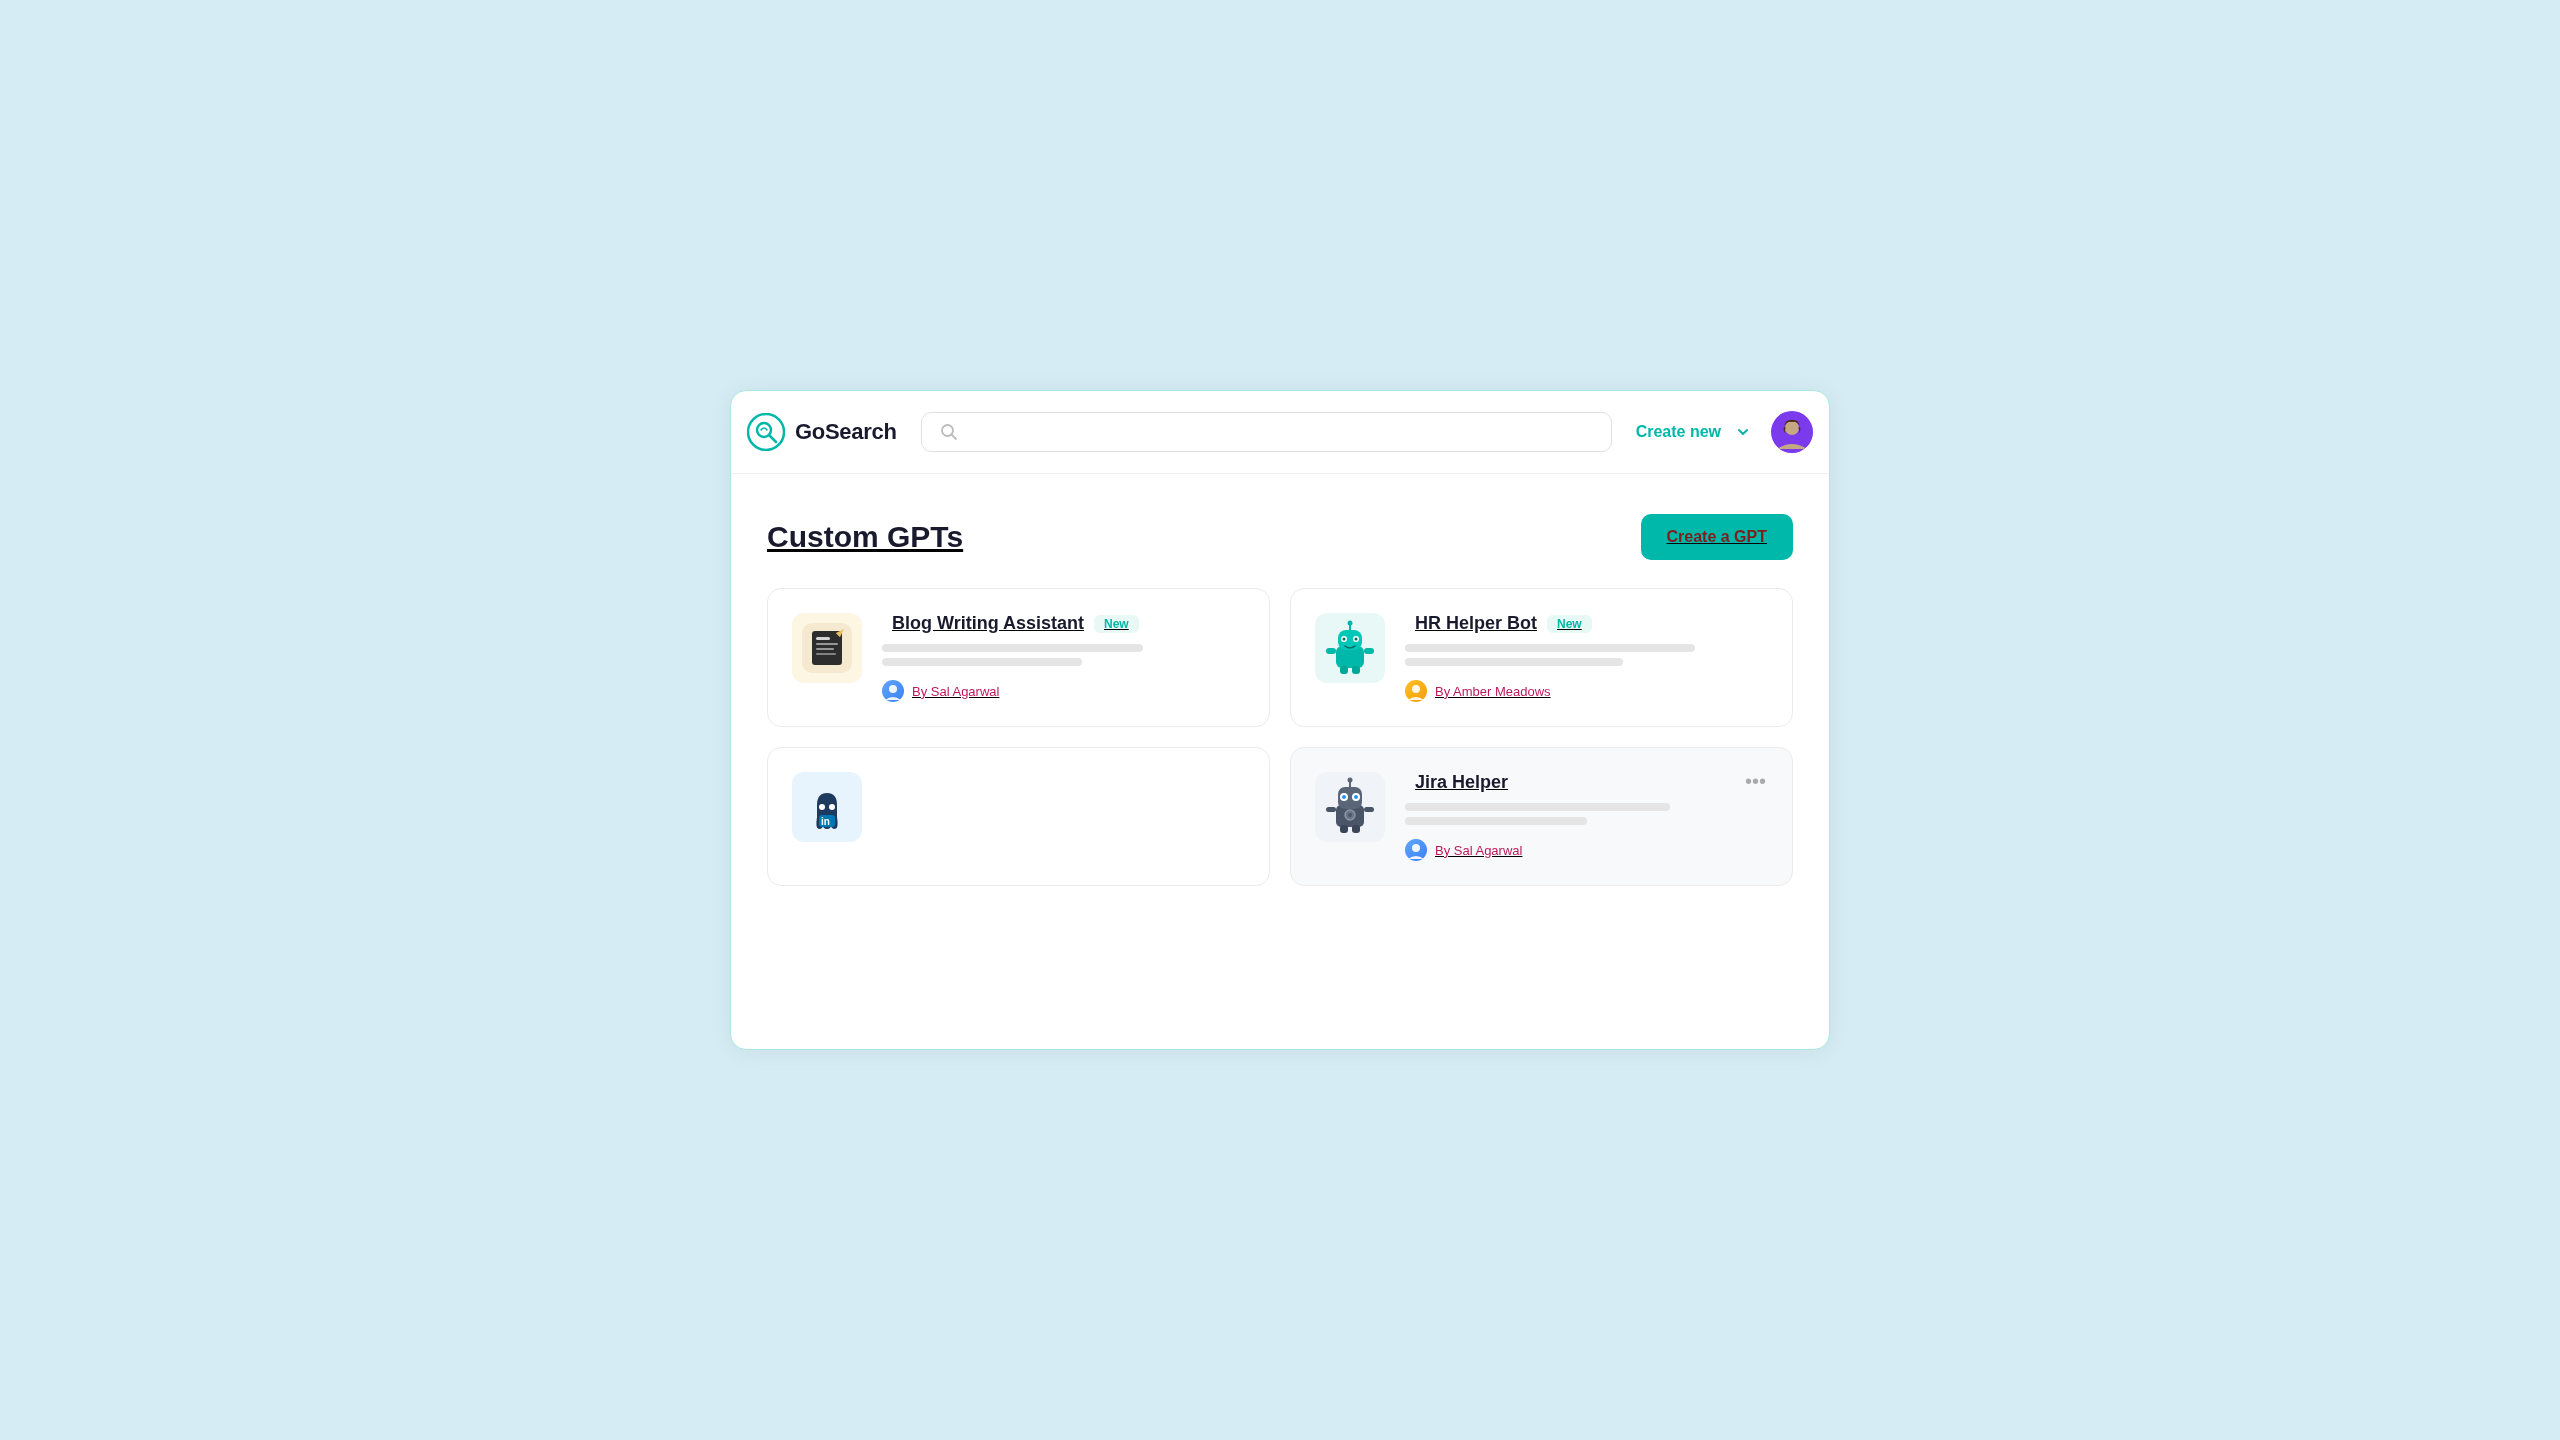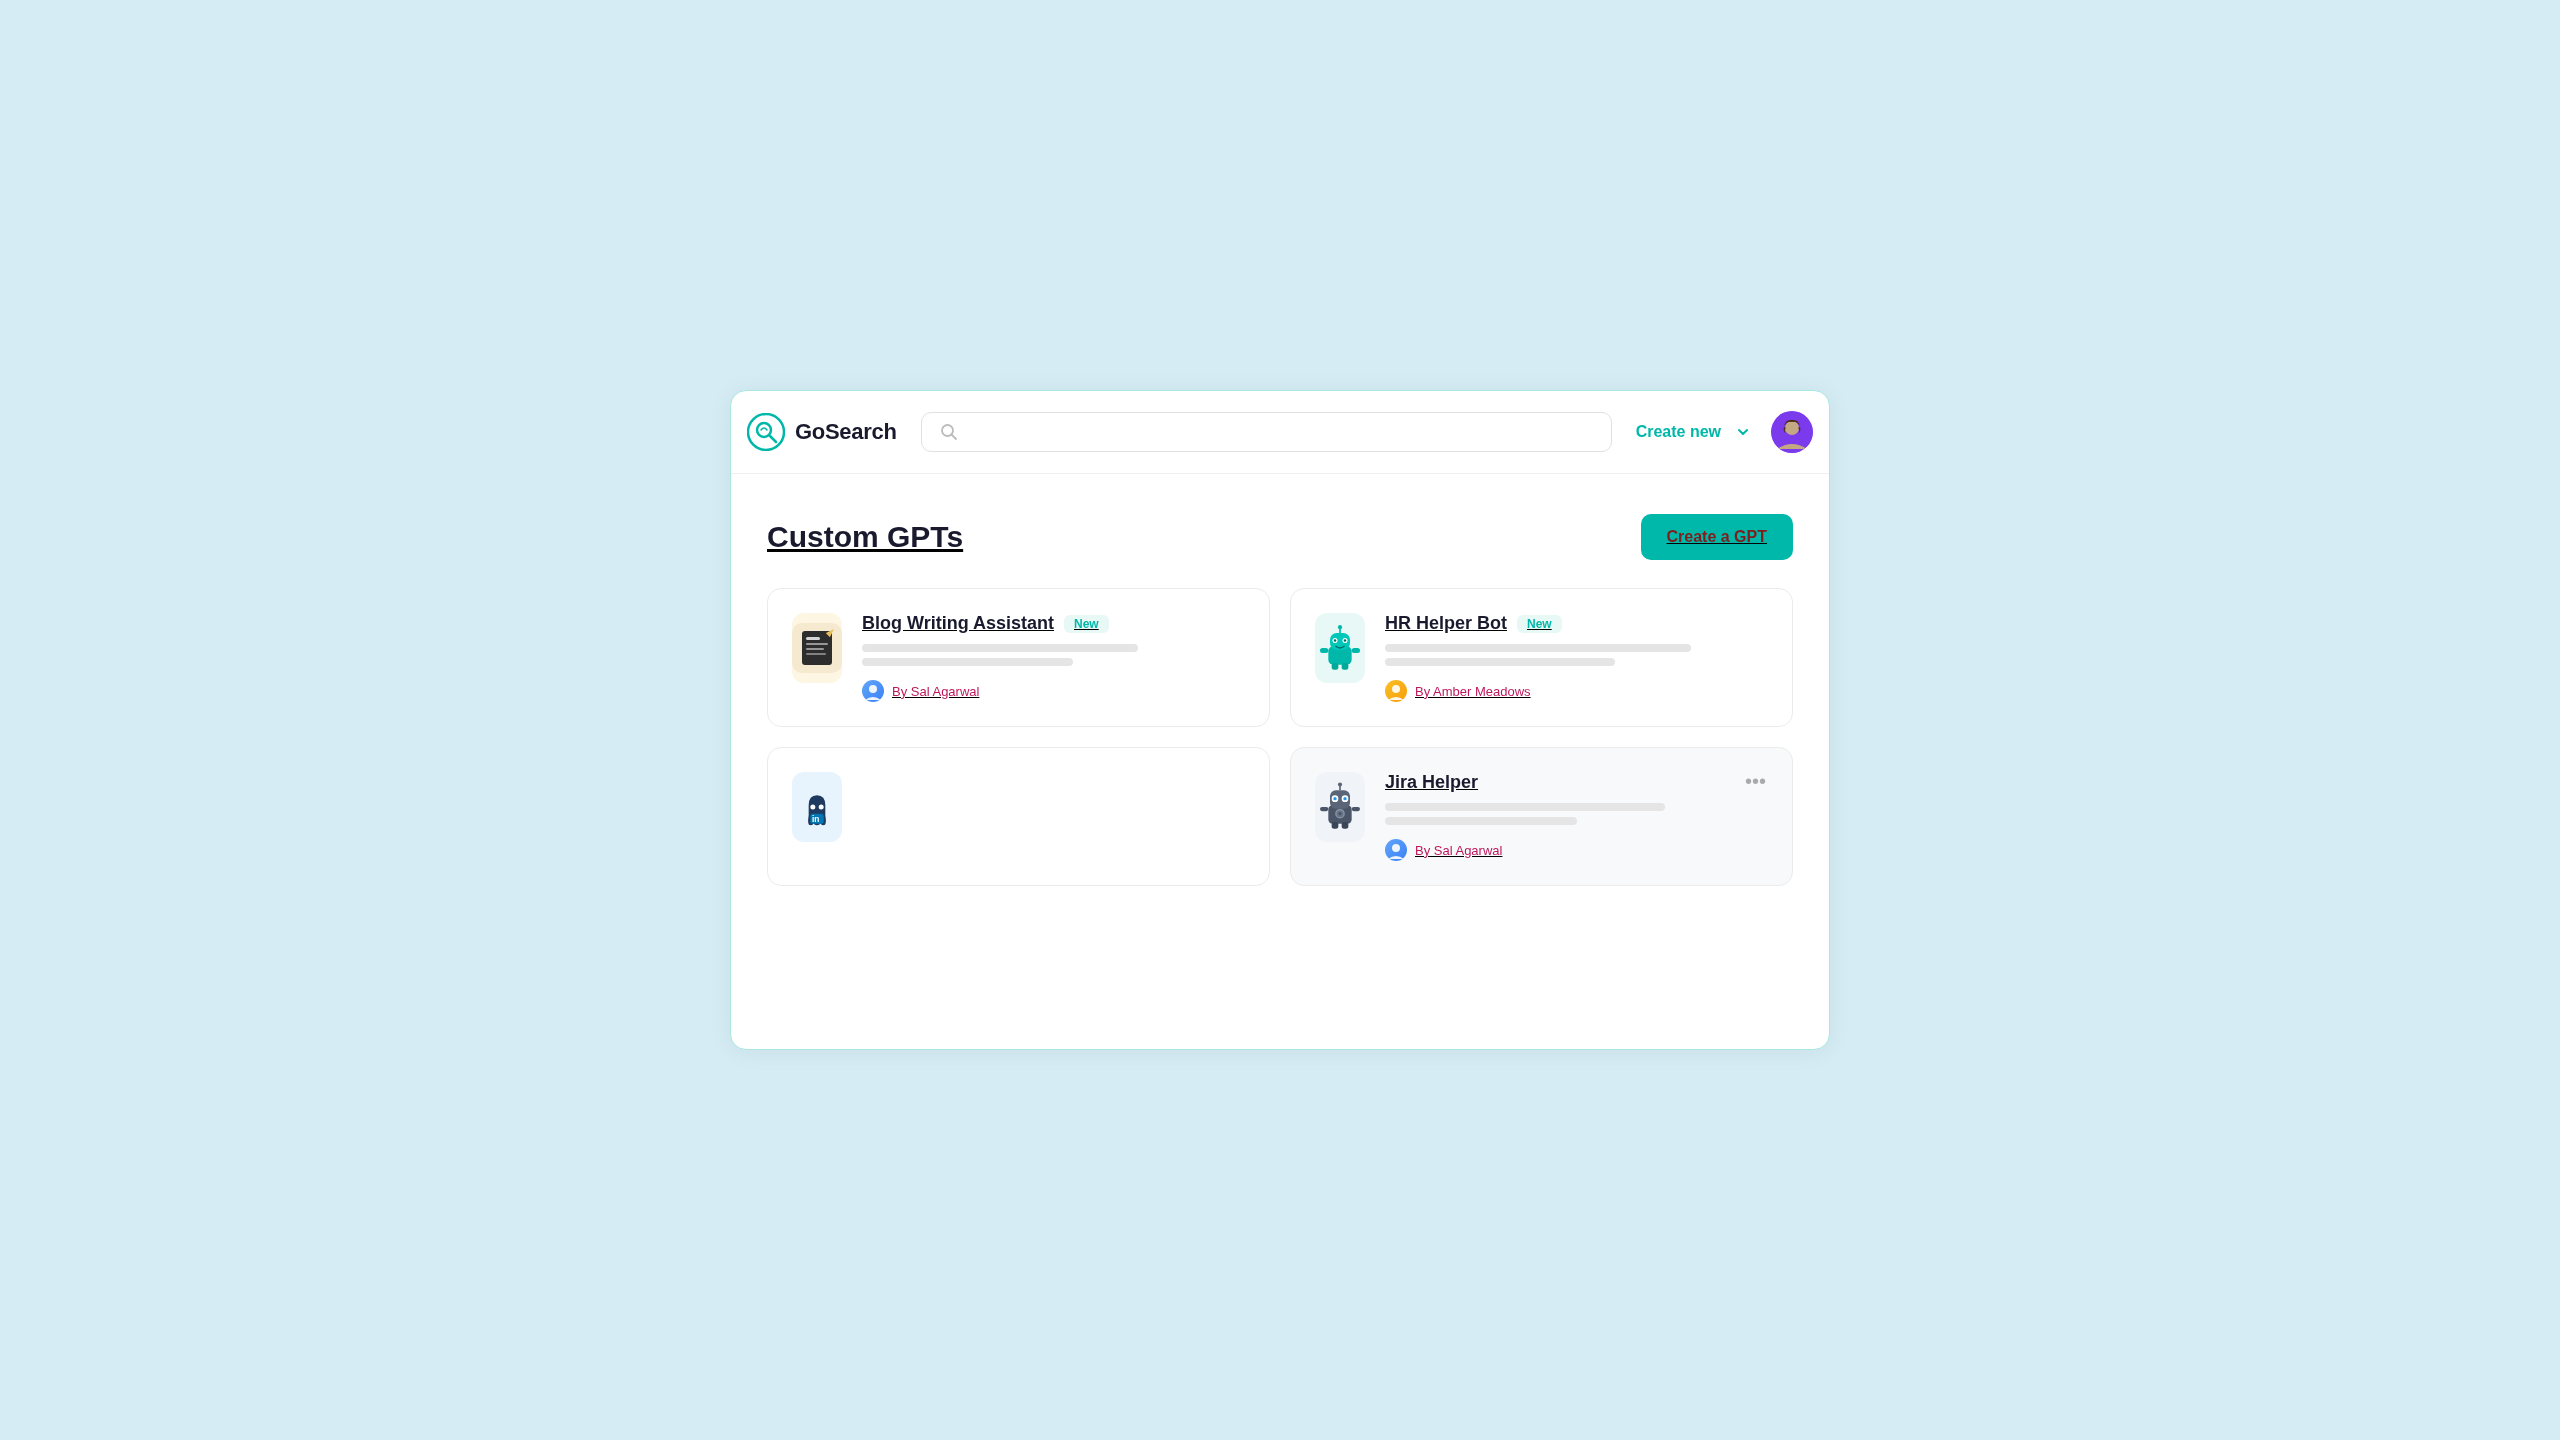--- a/index.html
+++ b/index.html
@@ -148,21 +148,21 @@
       gap: 20px;
       cursor: pointer;
       background: #fff;
       transition: box-shadow 0.15s;
       position: relative;
     }
     .card.hovered {
       background: #f8f9fa;
     }
     .card-icon {
-      width: 50px;
+      width: 70px;
       height: 70px;
       border-radius: 12px;
       flex-shrink: 0;
       display: flex;
       align-items: center;
       justify-content: center;
       overflow: hidden;
     }
     .card-icon.blog {
       background: #fdf6e3;
@@ -177,20 +177,21 @@
       background: #f0f4f8;
     }
     .card-info {
       flex: 1;
     }
     .card-title-row {
       display: flex;
       align-items: center;
       gap: 10px;
       margin-bottom: 10px;
+      margin-left: 10px;
     }
     .card-title {
       font-size: 18px;
       font-weight: 700;
       color: #1a1a2e;
     }
     .new-badge {
       background: #e8f8f5;
       color: #00b8a9;
       border-radius: 6px;

